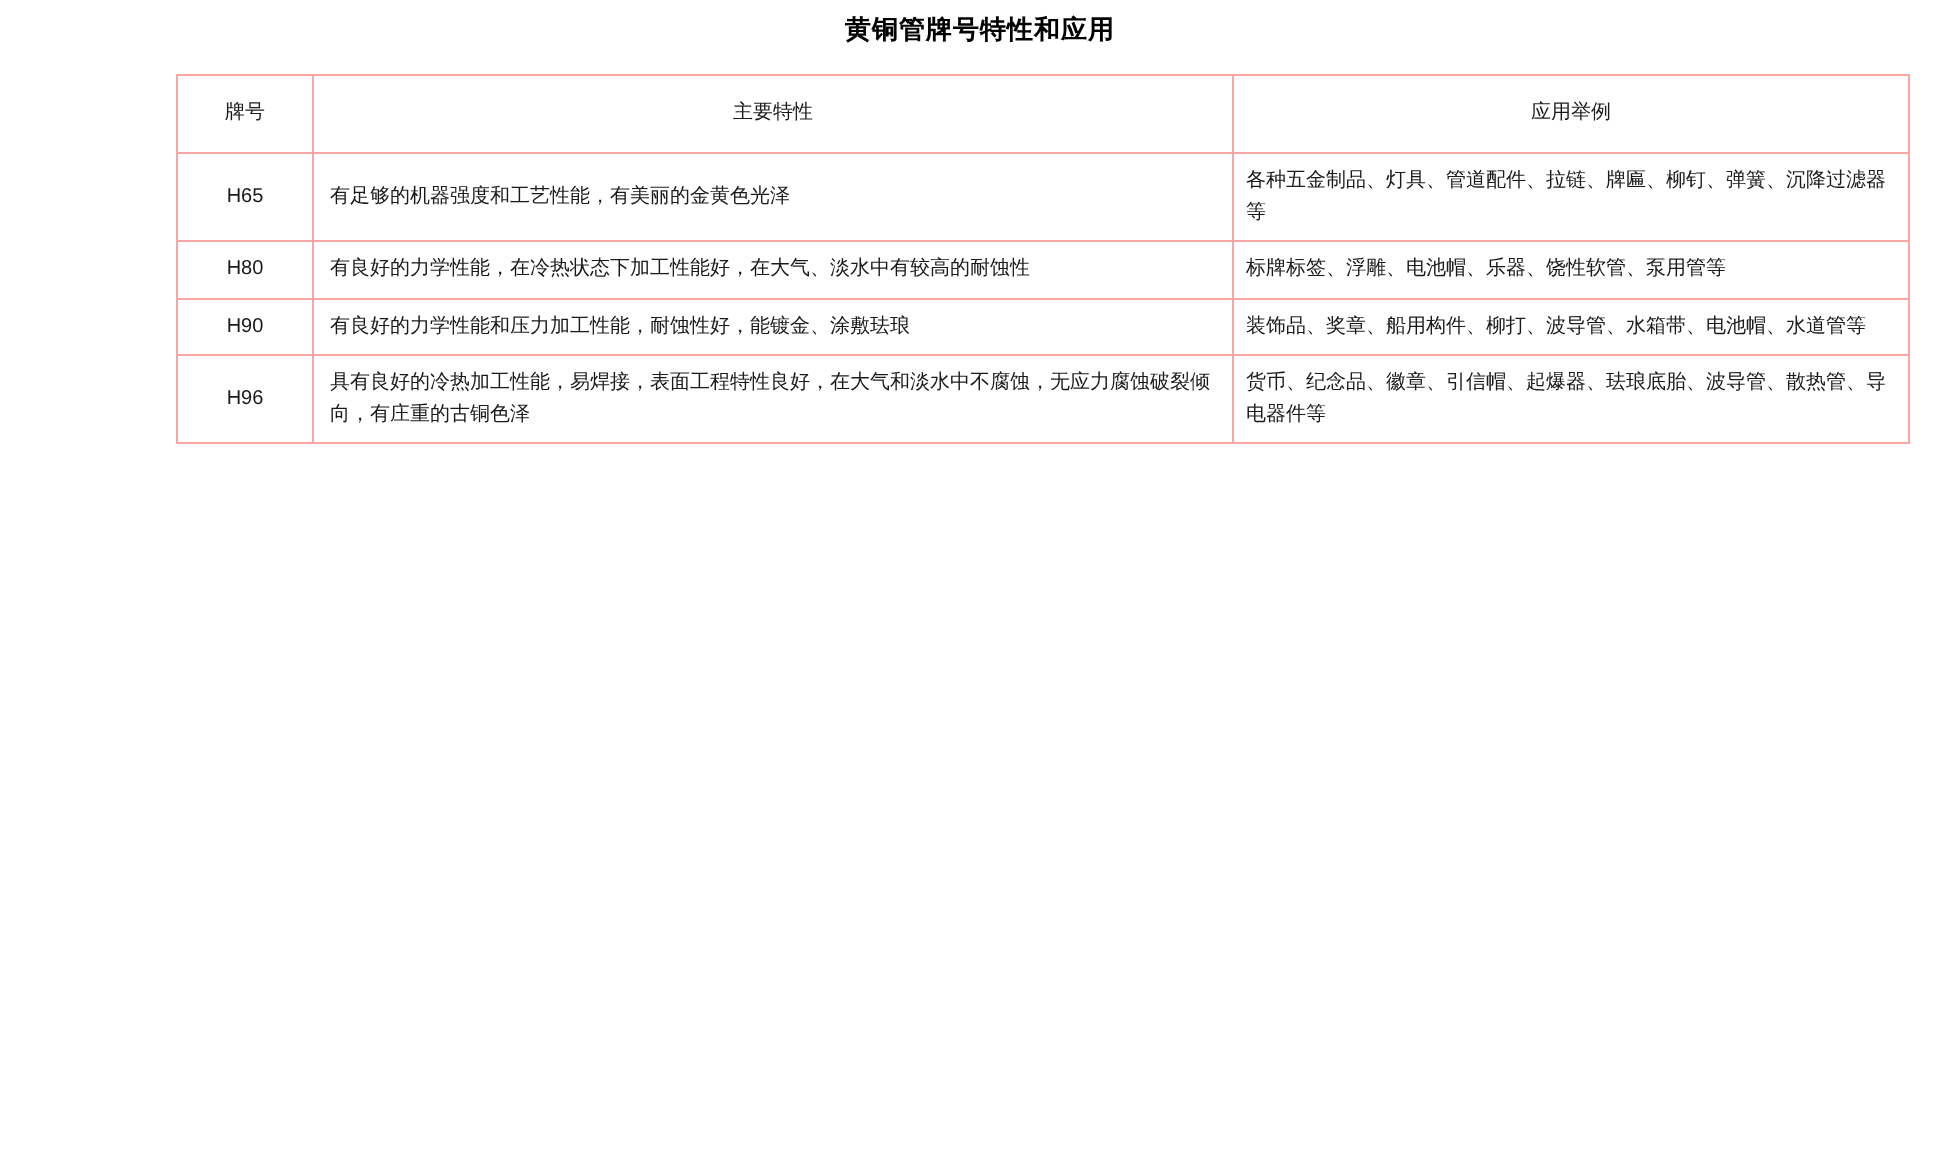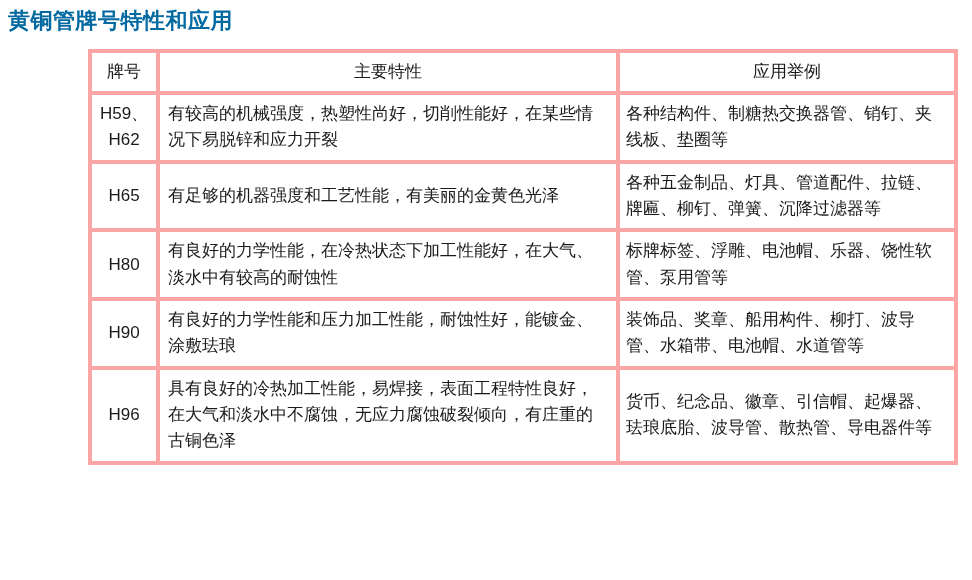--- a/index.html
+++ b/index.html
@@ -8,38 +8,39 @@
     background: #ffffff;
   }
   body {
     width: 972px;
     height: 580px;
     font-family: "Liberation Sans", "DejaVu Sans", sans-serif;
     color: #1a1a1a;
     overflow: hidden;
   }
   .page-title {
-    font-size: 22px;
+    font-size: 13px;
     font-weight: bold;
-    color: #0369a1;
+    color: #000000;
     padding: 6px 0 0 8px;
     letter-spacing: 0.5px;
+    text-align: center;
   }
   .table-wrap {
     padding: 13px 0 0 88px;
   }
   table.spec-table {
     border-collapse: collapse;
     width: 866px;
     table-layout: fixed;
   }
   table.spec-table th,
   table.spec-table td {
-    border: 4px solid #fca5a5;
-    font-size: 17px;
+    border: 1px solid #fca5a5;
+    font-size: 10px;
     line-height: 1.55;
     vertical-align: middle;
   }
   table.spec-table th {
     text-align: center;
     font-weight: normal;
     height: 34px;
     padding: 2px 6px;
   }
   col.c-grade { width: 68px; }
@@ -76,28 +77,20 @@
     </colgroup>
     <thead>
       <tr>
         <th>牌号</th>
         <th>主要特性</th>
         <th>应用举例</th>
       </tr>
     </thead>
     <tbody id="table-body">
         <tr>
-          <td class="grade">
-            <span class="line">H59、</span>
-            <span class="line">H62</span>
-          </td>
-          <td class="props">有较高的机械强度，热塑性尚好，切削性能好，在某些情况下易脱锌和应力开裂</td>
-          <td class="apps">各种结构件、制糖热交换器管、销钉、夹线板、垫圈等</td>
-        </tr>
-        <tr>
           <td class="grade">H65</td>
           <td class="props">有足够的机器强度和工艺性能，有美丽的金黄色光泽</td>
           <td class="apps">各种五金制品、灯具、管道配件、拉链、牌匾、柳钉、弹簧、沉降过滤器等</td>
         </tr>
         <tr>
           <td class="grade">H80</td>
           <td class="props">有良好的力学性能，在冷热状态下加工性能好，在大气、淡水中有较高的耐蚀性</td>
           <td class="apps">标牌标签、浮雕、电池帽、乐器、饶性软管、泵用管等</td>
         </tr>
         <tr>

